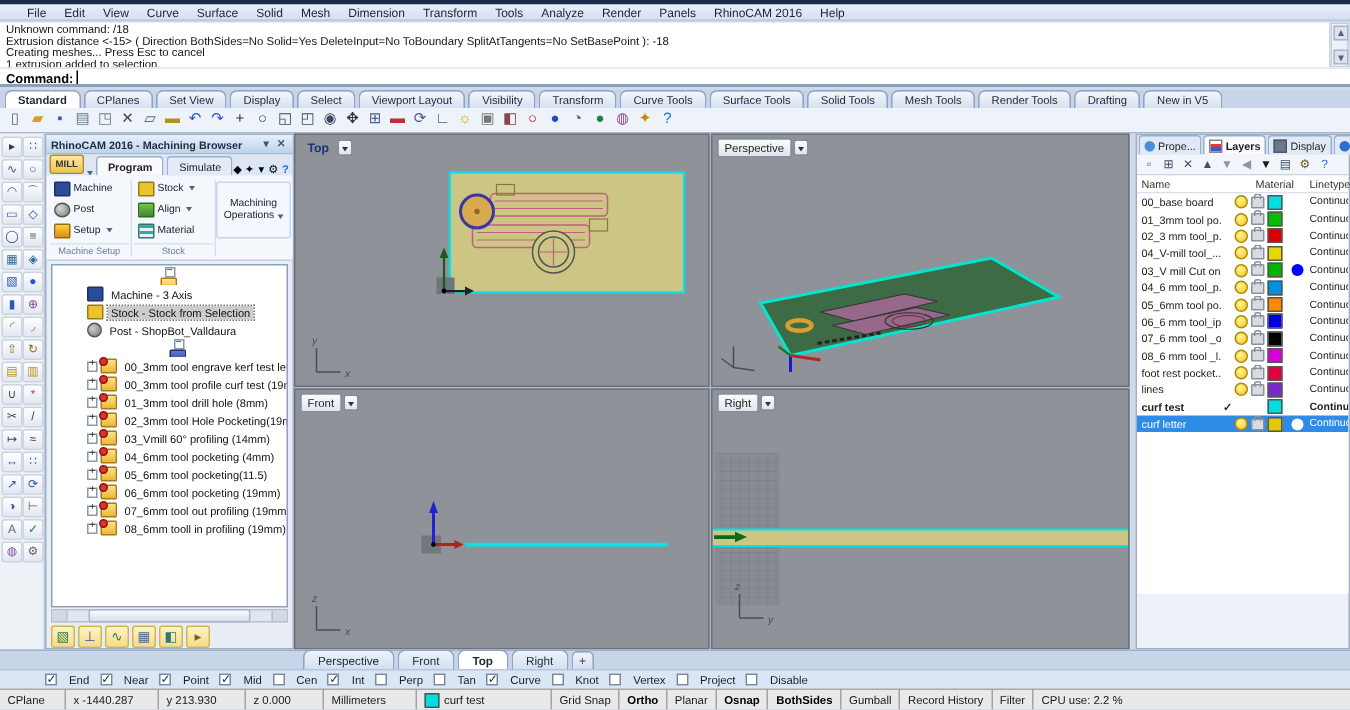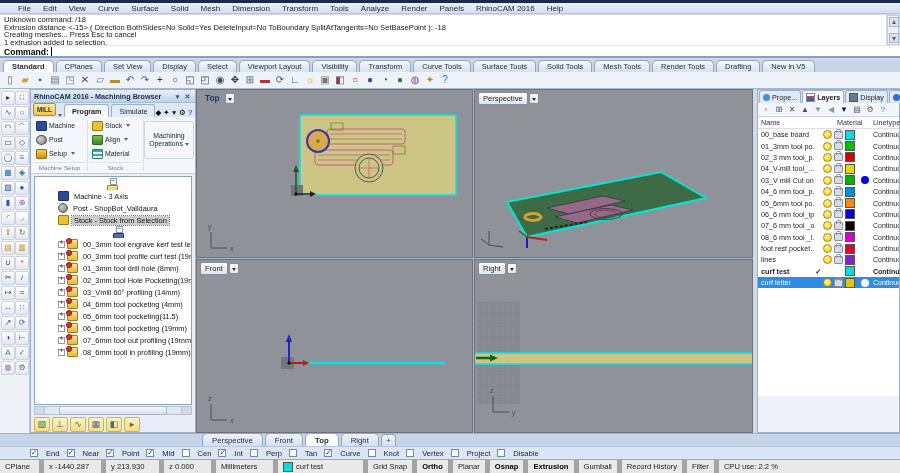--- a/index.html
+++ b/index.html
@@ -123,21 +123,21 @@
   .vpt{padding:1px 9px 0 9px;height:11px;line-height:11px;border:1px solid #91a5c2;border-bottom:none;border-radius:5px 5px 0 0;background:linear-gradient(#eef3fa,#d4dfee);margin-right:2px;color:#1d2838;}
   .vpt.active{background:#fff;font-weight:bold;}
   .vpt-add{width:13px;height:11px;line-height:11px;text-align:center;border:1px solid #91a5c2;border-bottom:none;border-radius:4px 4px 0 0;background:linear-gradient(#eef3fa,#d4dfee);color:#445;font-size:8px;}
   
   .osnaprow{position:absolute;left:0;top:446px;width:900px;height:13px;background:#dbe6f4;border-top:1px solid #b7c6dc;display:flex;align-items:center;gap:7px;padding-left:30px;font-size:7.6px;color:#16202e;box-sizing:border-box;}
   .oitem{display:flex;align-items:center;gap:8px;}
   .cb{width:8px;height:8px;background:#fff;border:1px solid #7789a2;position:relative;box-sizing:border-box;}
   .cb.on::after{content:"✓";position:absolute;left:0px;top:-2px;font-size:8px;color:#1c2c44;}
   
   .statusbar{position:absolute;left:0;top:459px;width:900px;height:14px;background:#e9e9e9;border-top:1px solid #a8a8a8;display:flex;align-items:stretch;font-size:7.6px;color:#1a1a1a;box-sizing:border-box;}
-  .scell{border-right:5px solid #a3a3a3;line-height:13px;padding:0 5px;white-space:nowrap;overflow:hidden;box-sizing:border-box;flex:none;}
+  .scell{border-right:1px solid #a3a3a3;line-height:13px;padding:0 5px;white-space:nowrap;overflow:hidden;box-sizing:border-box;flex:none;}
   .scell.b{font-weight:bold;color:#000;}
   .sc-cplane{width:44px}.sc-x{width:62px}.sc-y{width:58px}.sc-z{width:52px}.sc-mm{width:62px}
   .schip{display:flex;align-items:center;gap:3px;width:90px;}
   .schip .sw{width:8px;height:8px;border:1px solid #555;flex:none;}
   .sc-cpu{flex:1;border-right:none;}
 </style>
 </head>
 <body>
 
 <div id="app">
@@ -339,30 +339,30 @@
           <span class="tico i-folder"></span>
           <span class="tlabel">Machining Job</span>
         </div>
 
         <div class="titem lvl1">
           <span class="texp"></span>
           <span class="tico i-machine"></span>
           <span class="tlabel">Machine - 3 Axis</span>
         </div>
 
+        <div class="titem lvl1 sel">
+          <span class="texp"></span>
+          <span class="tico i-stock"></span>
+          <span class="tlabel">Stock - Stock from Selection</span>
+        </div>
+
         <div class="titem lvl1">
           <span class="texp"></span>
           <span class="tico i-post"></span>
           <span class="tlabel">Post - ShopBot_Valldaura</span>
-        </div>
-
-        <div class="titem lvl1 sel">
-          <span class="texp"></span>
-          <span class="tico i-stock"></span>
-          <span class="tlabel">Stock - Stock from Selection</span>
         </div>
 
         <div class="titem lvl1 b">
           <span class="texp minus"></span>
           <span class="tico i-setup"></span>
           <span class="tlabel">Setup 1</span>
         </div>
 
         <div class="titem lvl2">
           <span class="texp plus"></span>
@@ -845,20 +845,20 @@
     <span class="scell schip">
       <span class="sw" id="chip-swatch" style="background: rgb(0, 223, 223);"></span>
       <span>curf test</span>
     </span>
     <span style="display:flex;align-items:stretch">
 
     <span class="scell">Grid Snap</span>
         <span class="scell b">Ortho</span>
         <span class="scell">Planar</span>
         <span class="scell b">Osnap</span>
-        <span class="scell b">Extrusion</span>
+        <span class="scell b">BothSides</span>
         <span class="scell">Gumball</span>
         <span class="scell">Record History</span>
         <span class="scell">Filter</span>
       </span>
     <span class="scell sc-cpu">CPU use: 2.2 %</span>
   </div>
 </div>
 
 </body></html>

